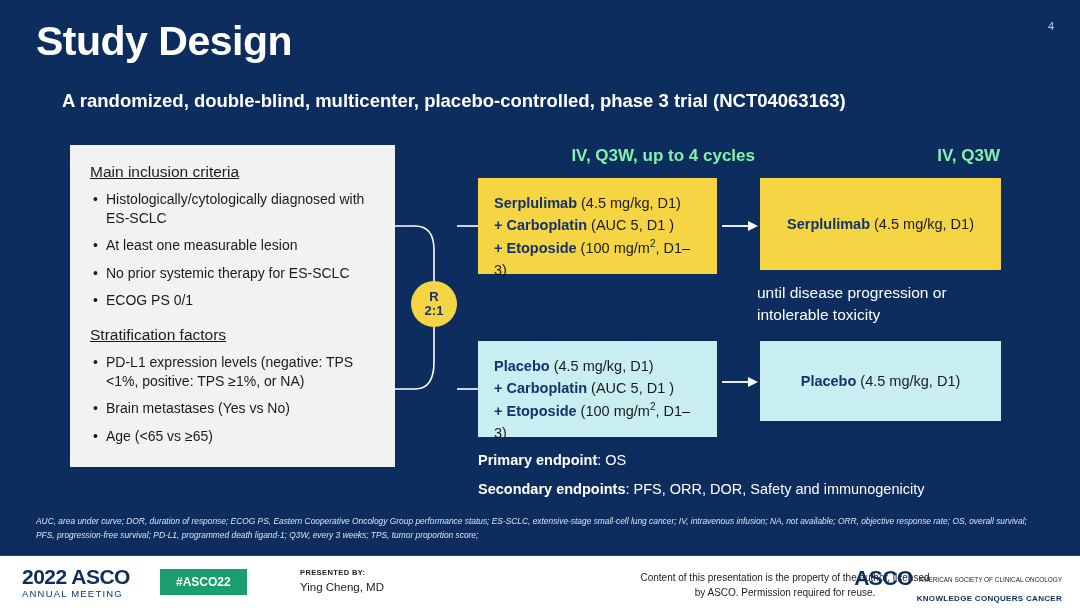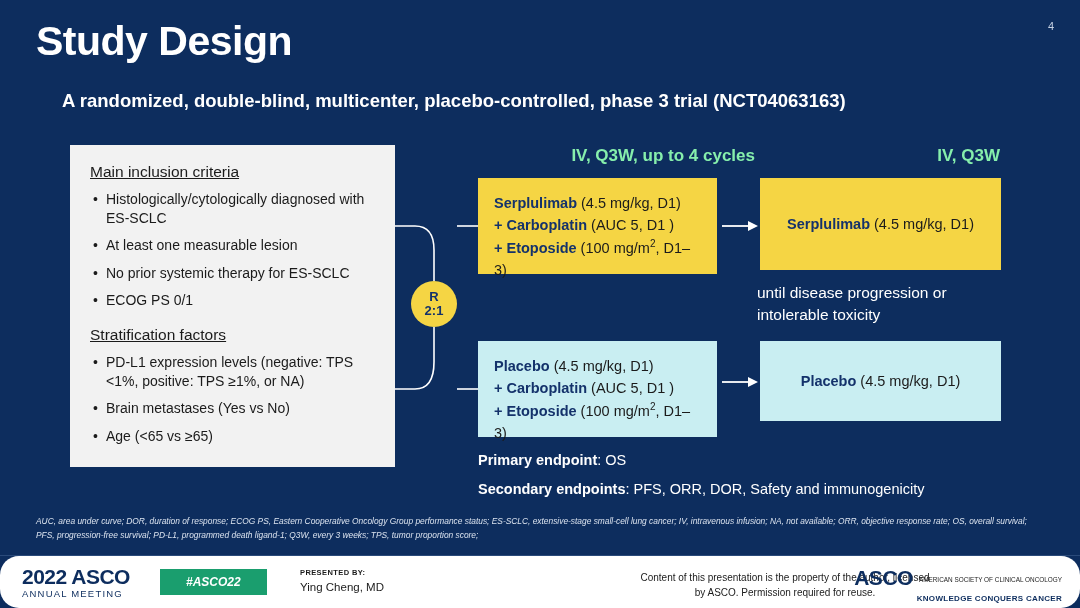--- a/index.html
+++ b/index.html
@@ -110,34 +110,33 @@
 
   .footnote {
     position: absolute; left: 36px; top: 515px; width: 1010px;
     color: #dbe3ef; font-size: 8.4px; line-height: 1.65;
     font-style: italic;
   }
 
   
   .bottom-bar {
     position: absolute; left: 0; bottom: 0;
-    width: 1080px; height: 52px; background: #ffffff; border-radius: 19px;
+    width: 1080px; height: 52px; background: #ffffff;
   }
   .asco-logo {
     position: absolute; left: 22px; top: 9px;
     color: #0d2d5e;
   }
   .asco-logo .l1 { font-size: 21px; font-weight: bold; letter-spacing: -0.5px; }
   .asco-logo .l2 { font-size: 9.5px; letter-spacing: 1.2px; margin-top: -1px; }
   .hashtag {
     position: absolute; left: 160px; top: 13px;
     background: #1a9e6e; color: #ffffff;
     font-size: 12px; font-weight: bold;
-    padding: 6px 26px;
-    font-style: italic;
+    padding: 6px 16px;
   }
   .presenter {
     position: absolute; left: 300px; top: 12px; color: #1b1b1b;
   }
   .presenter .pl { font-size: 7.5px; font-weight: bold; letter-spacing: 0.4px; }
   .presenter .pn { font-size: 11.5px; margin-top: 4px; }
   .permission {
     position: absolute; left: 640px; top: 14px; width: 290px;
     text-align: center; font-size: 10px; color: #1b1b1b; line-height: 1.5;
   }

